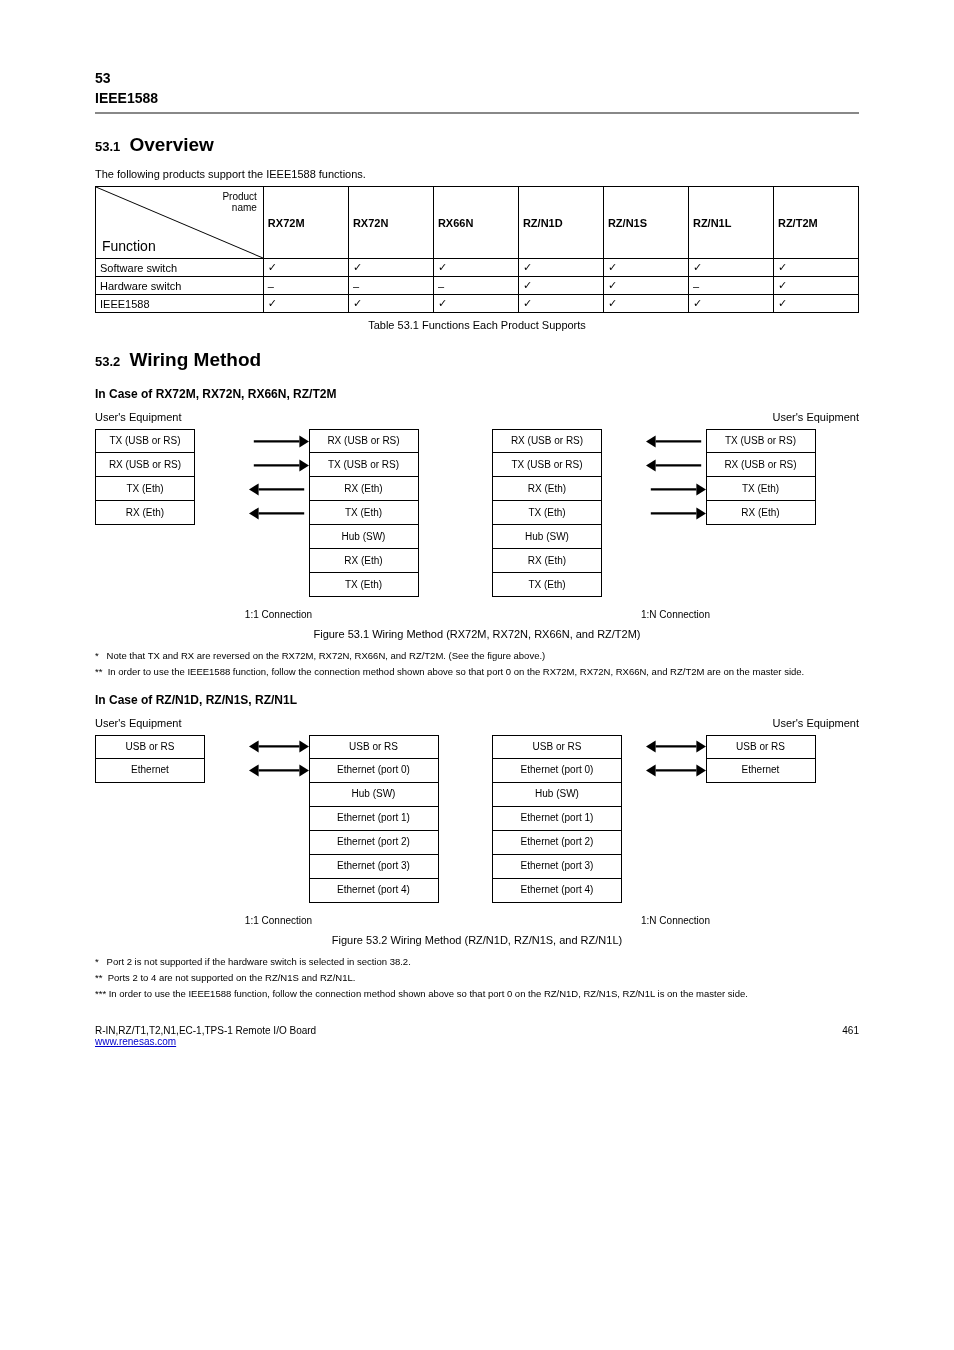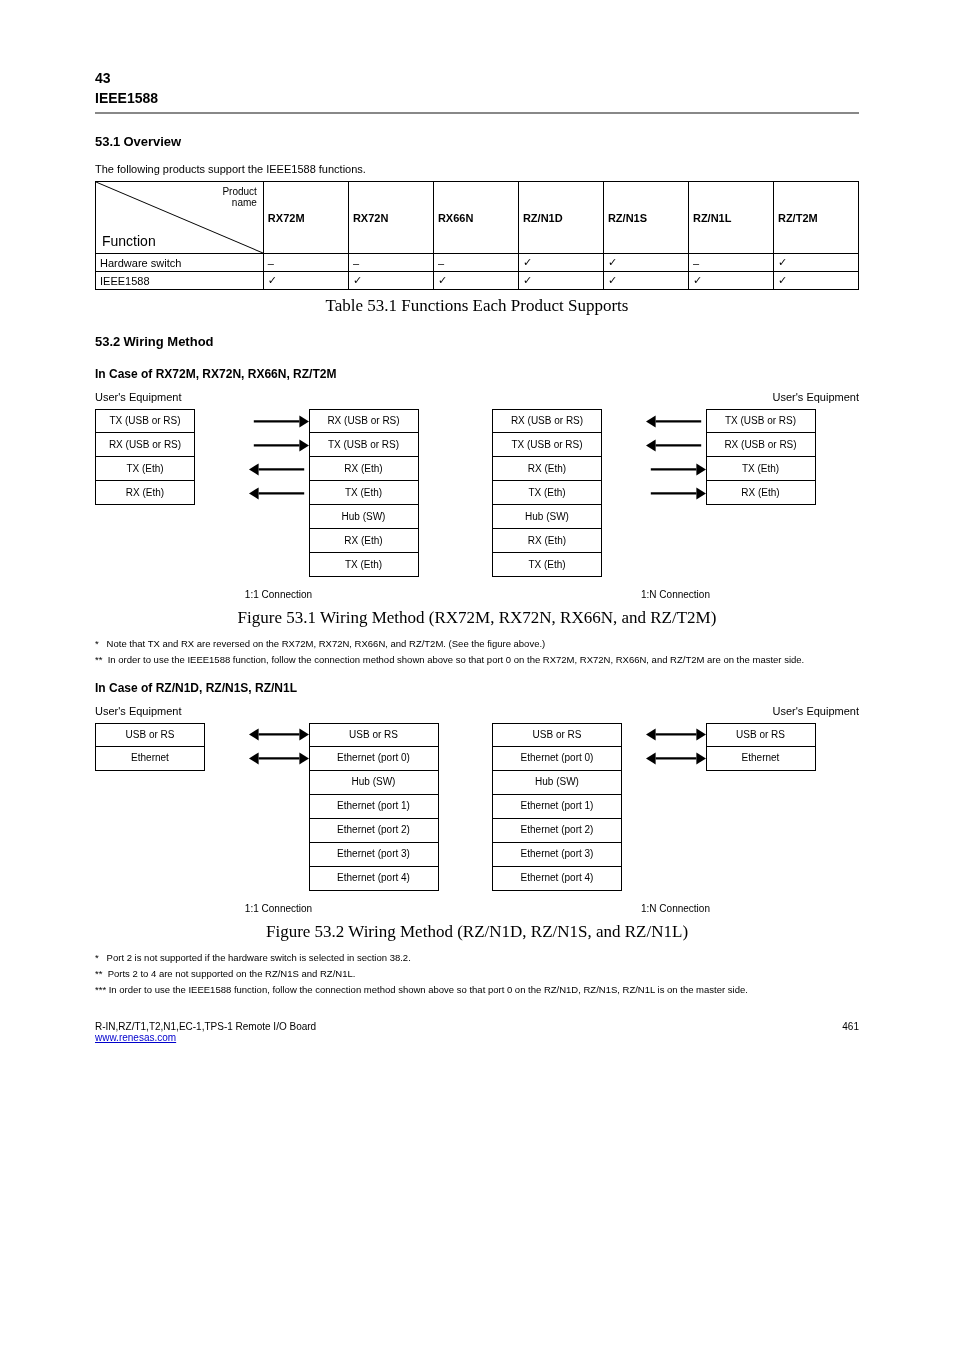--- a/index.html
+++ b/index.html
@@ -9,33 +9,33 @@
     width: 954px;
     font-family: Arial, "Helvetica Neue", Helvetica, sans-serif;
     font-size: 11px;
     color: #000;
     background: #fff;
   }
   .top-section-num { font-size: 14px; font-weight: bold; margin-bottom: 4px; }
   .top-section-title { font-size: 14px; font-weight: bold; margin-bottom: 6px; }
   .hr-thick { border: 0; border-top: 2px solid #888; margin: 0 0 20px 0; }
   .h2-num { font-weight: bold; font-size: 13px; margin-bottom: 4px; display:inline-block; }
-  .h2-title { font-weight: bold; font-size: 13px; display:inline-block; }
+  .h2-title { font-weight: bold; font-size: 19px; display:inline-block; margin-left: 6px; }
   .h2-row { margin: 18px 0 10px 0; }
   .h-sub { font-weight: bold; font-size: 12px; margin: 14px 0 10px 0; }
   .intro-text { font-size: 11px; margin-bottom: 6px; }
   .table1 { border-collapse: collapse; width: 100%; margin-bottom: 4px; table-layout: fixed; }
   .table1 td, .table1 th { border: 1px solid #000; padding: 2px 4px; vertical-align: middle; }
   .table1 td.center, .table1 th.center { text-align: left; }
   .diag-cell { position: relative; height: 72px; padding:0 !important; }
   .diag-cell svg { position:absolute; inset:0; width:100%; height:100%; }
   .diag-labels { position:absolute; inset:0; }
   .diag-labels .lbl-top { position:absolute; top:4px; right:6px; font-size:10px; text-align:right; line-height:1.1; }
   .diag-labels .lbl-bot { position:absolute; bottom:4px; left:6px; font-size:14px; text-align:left; line-height:1.1; }
-  .caption { text-align:center; font-size:17px; margin:6px 0 10px 0;font-family:Liberation Serif, serif; }
+  .caption { text-align:center; font-size:11px; margin:6px 0 10px 0; }
   .note-block { font-size: 9.5px; line-height:1.3; padding-left: 28px; text-indent:-28px; margin:4px 0; }
   .diagrams-row { display:flex; justify-content:space-between; gap:30px; margin-top:6px; }
   .diagram-side { flex:1; }
   .eq-label { font-size:11px; margin-bottom:6px; }
   .eq-label.right { text-align:right; }
   .box { border:1px solid #000; padding:2px 4px; font-size:10px; height:24px; display:flex; align-items:center; justify-content:center; text-align:right; line-height:1.0; }
   .box + .box { border-top:0; }
   .box-stack { display:flex; flex-direction:column; }
   .box-stack .box { border-top:1px solid #000; }
   .box-stack .box:first-child { border-top:1px solid #000; }
@@ -47,21 +47,21 @@
   .arrow-cell-stack { display:flex; flex-direction:column; }
   .arrow-slot { height:24px; display:flex; align-items:center; justify-content:center; }
   .sub-caption { font-size:10px; text-align:center; margin:12px 0 2px 0; }
   .page-footer { margin-top: 24px; font-size:10px; display:flex; justify-content:space-between; }
   .footer-link { color:#0000cc; text-decoration: underline; }
 </style>
 </head>
 <body>
 
 <div>
-  <div class="top-section-num">43</div>
+  <div class="top-section-num">53</div>
   <div class="top-section-title">IEEE1588</div>
   <hr class="hr-thick">
 </div>
 
 <div class="h2-row">
   <span class="h2-num">53.1</span>
   <span class="h2-title">Overview</span>
 </div>
 <div class="intro-text">The following products support the IEEE1588 functions.</div>
 
@@ -90,20 +90,30 @@
     </td>
     <th class="center">RX72M</th>
     <th class="center">RX72N</th>
     <th class="center">RX66N</th>
     <th class="center">RZ/N1D</th>
     <th class="center">RZ/N1S</th>
     <th class="center">RZ/N1L</th>
     <th class="center">RZ/T2M</th>
   </tr>
   <tr>
+    <td>Software switch</td>
+    <td class="center">✓</td>
+    <td class="center">✓</td>
+    <td class="center">✓</td>
+    <td class="center">✓</td>
+    <td class="center">✓</td>
+    <td class="center">✓</td>
+    <td class="center">✓</td>
+  </tr>
+  <tr>
     <td>Hardware switch</td>
     <td class="center">–</td>
     <td class="center">–</td>
     <td class="center">–</td>
     <td class="center">✓</td>
     <td class="center">✓</td>
     <td class="center">–</td>
     <td class="center">✓</td>
   </tr>
   <tr>

